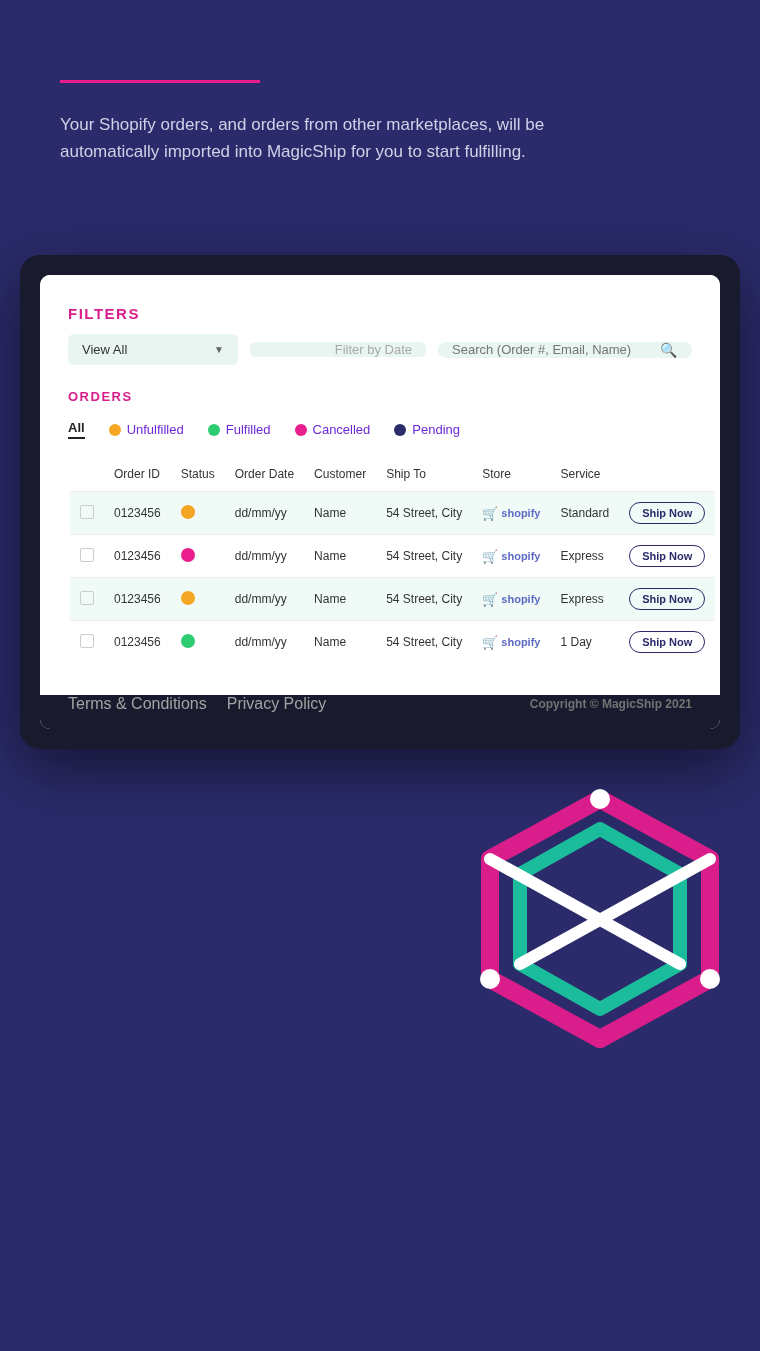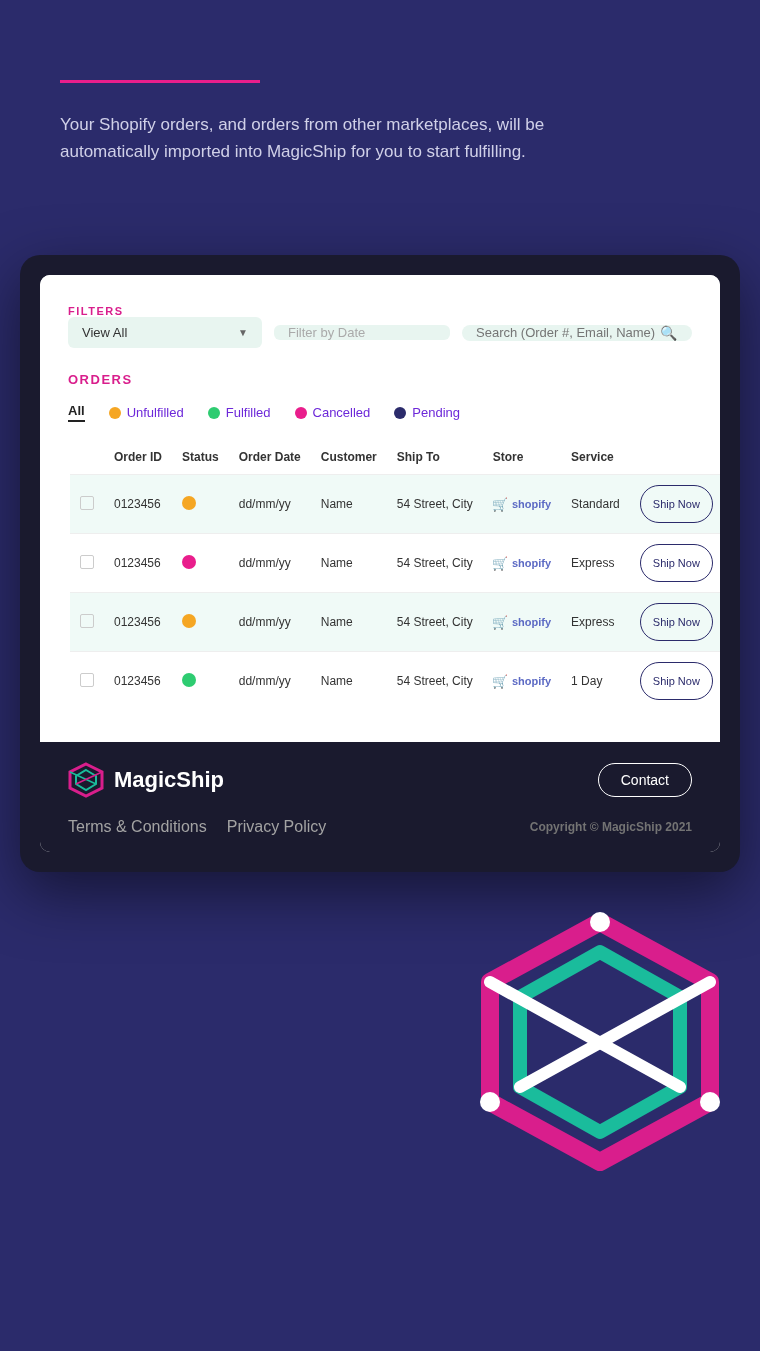--- a/index.html
+++ b/index.html
@@ -54,60 +54,62 @@
     }
 
     .screen-content {
       background: #ffffff;
       padding: 30px 28px;
     }
 
     
     .filters-label {
       color: #d91e8c;
-      font-size: 11px;
+      font-size: 15px;
       font-weight: 700;
       letter-spacing: 1.5px;
+      margin-bottom: 12px;
     }
 
     .filters-row {
       display: flex;
       gap: 12px;
       align-items: center;
       margin-bottom: 24px;
     }
 
     .filter-select {
       display: flex;
       align-items: center;
       justify-content: space-between;
       background: #e8f5f0;
       border: none;
       border-radius: 6px;
       padding: 8px 14px;
       font-size: 13px;
       color: #333;
-      width: 194px;
+      width: 170px;
       cursor: pointer;
     }
 
     .filter-select-arrow {
       font-size: 10px;
       color: #666;
       margin-left: 8px;
     }
 
     .filter-date {
       background: #e8f5f0;
       border: none;
       border-radius: 6px;
       padding: 0 14px;
       font-size: 13px;
       color: #aaa;
       width: 176px;
+      text-align: right;
     }
 
     .search-wrapper {
       display: flex;
       align-items: center;
       background: #e8f5f0;
       border-radius: 12px;
       padding: 0 14px;
       flex: 1;
       margin-left: auto;
@@ -181,21 +183,21 @@
     }
 
     .orders-table thead tr {
       background: #ffffff;
     }
 
     .orders-table thead th {
       padding: 10px 10px;
       text-align: left;
       font-size: 12px;
-      font-weight: 700;
+      font-weight: 400;
       color: #333;
       white-space: nowrap;
     }
 
     .orders-table thead th:first-child {
       width: 30px;
     }
 
     .orders-table tbody tr {
       border-top: 1px solid #eee;
@@ -242,23 +244,23 @@
 
     .shopify-icon {
       color: #5c6ac4;
       font-size: 13px;
     }
 
     .ship-now-btn {
       background: transparent;
       border: 1.5px solid #2b2b6b;
       border-radius: 20px;
-      padding: 12px 12px;
+      padding: 4px 12px;
       font-size: 11px;
-      font-weight: 400;
+      font-weight: 700;
       color: #2b2b6b;
       cursor: pointer;
       white-space: nowrap;
     }
 
     
     .screen-footer {
       background: #1a1a2e;
       padding: 20px 28px;
       display: flex;
@@ -460,32 +462,20 @@
               </span>
             </td>
             <td>1 Day</td>
             <td><button class="ship-now-btn">Ship Now</button></td>
           </tr>
         </tbody>
       </table>
 
     </div>
 
-    <div class="screen-footer">
-      <div class="magicship-logo">
-        <svg class="logo-icon" viewBox="0 0 36 36">
-          <polygon points="18,2 34,10 34,26 18,34 2,26 2,10" fill="none" stroke="#d91e8c" stroke-width="3"></polygon>
-          <polygon points="18,8 28,14 28,22 18,28 8,22 8,14" fill="none" stroke="#1abc9c" stroke-width="2"></polygon>
-          <line x1="2" y1="10" x2="28" y2="22" stroke="#1abc9c" stroke-width="1.5"></line>
-          <line x1="34" y1="10" x2="8" y2="22" stroke="#d91e8c" stroke-width="1.5"></line>
-        </svg>
-        <span class="logo-text">MagicShip</span>
-      </div>
-      <button class="contact-btn">Contact</button>
-    </div>
 
     <div class="footer-links">
       <div class="footer-left">
         <a class="footer-link" href="#">Terms &amp; Conditions</a>
         <a class="footer-link" href="#">Privacy Policy</a>
       </div>
       <span class="footer-copyright">Copyright © MagicShip 2021</span>
     </div>
 
   </div>

